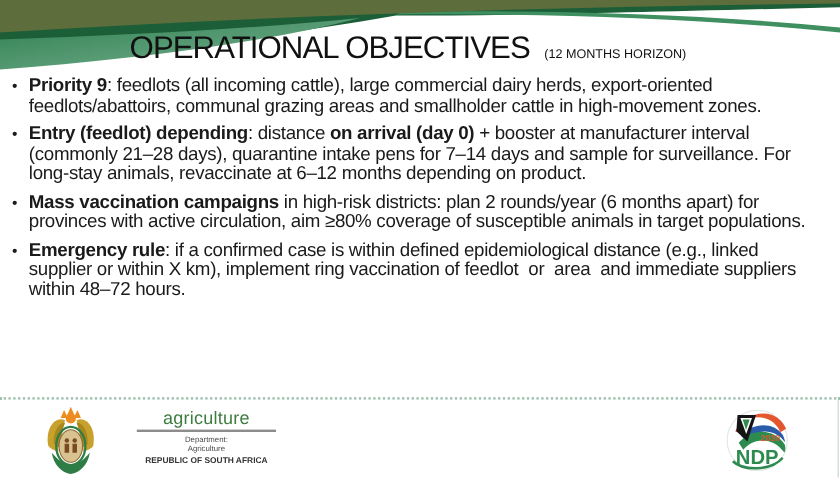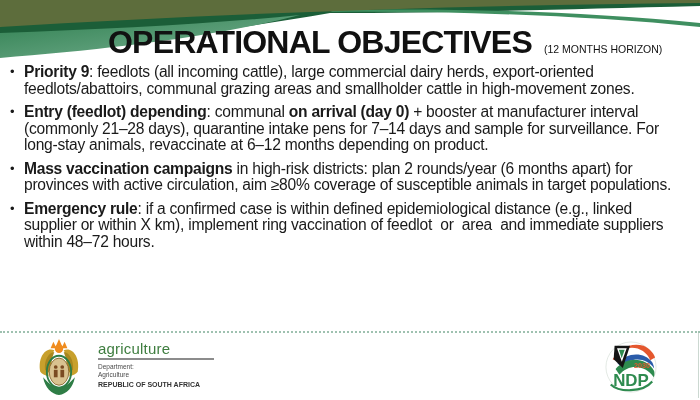--- a/index.html
+++ b/index.html
@@ -8,21 +8,21 @@
     overflow:hidden;margin:0 auto;box-shadow:0 0 4px rgba(0,0,0,.3);
   }
   
   .top-swoosh{position:absolute;top:0;left:0;width:700px;height:62px;display:block;}
   
   .title-row{
     position:absolute;left:108px;top:24px;width:580px;
     white-space:nowrap;color:#111111;
   }
   .title-main{
-    font-size:32px;font-weight:700;letter-spacing:-0.8px;
+    font-size:26px;font-weight:400;letter-spacing:-0.8px;
   }
   .title-sub{
     font-size:10.5px;font-weight:400;letter-spacing:0px;margin-left:12px;
   }
   
   .content{position:absolute;left:10px;top:64px;width:678px;}
   ul.bullets{list-style:none;margin:0;padding:0;}
   ul.bullets li{
     display:flex;margin:0 0 7px 0;
     font-size:15.6px;line-height:1.06;color:#1a1a1a;letter-spacing:-0.25px;
@@ -33,21 +33,21 @@
   
   .footer{
     position:absolute;left:0;bottom:0;width:700px;height:67px;
     border-top:2px dotted #9fc1b0;background:#ffffff;
   }
   .footer-right-line{
     position:absolute;right:1px;top:0;width:1px;height:65px;background:#ccd8d1;
   }
   .gov-block{position:absolute;left:32px;top:5px;display:flex;}
   .coat-of-arms{width:54px;height:58px;display:block;}
-  .gov-text{margin-left:12px;padding-top:3px;}
+  .gov-text{margin-left:28px;padding-top:3px;text-align:center;}
   .agriculture-wordmark{
     font-size:15px;color:#3e7d3f;letter-spacing:0.2px;line-height:16px;
   }
   .agriculture-underline{width:116px;height:0;border-bottom:2px solid #8c8c8c;margin:1px 0 3px 0;}
   .dept-line{font-size:6.5px;color:#4a4a4a;line-height:8px;}
   .republic-line{font-size:7px;font-weight:700;color:#333333;line-height:9px;margin-top:1px;}
   .ndp-wrap{position:absolute;right:42px;top:8px;}
   .ndp-logo{width:54px;height:54px;display:block;}
 </style>
 </head>
@@ -79,21 +79,21 @@
   <div class="content">
     <ul class="bullets">
 
         <li>
           <span class="bullet-marker">•</span>
           <div class="bullet-text"><span class="bold">Priority 9</span><span>: feedlots (all incoming cattle), large commercial dairy herds, export-oriented feedlots/abattoirs, communal grazing areas and smallholder cattle in high-movement zones.</span></div>
         </li>
 
         <li>
           <span class="bullet-marker">•</span>
-          <div class="bullet-text"><span class="bold">Entry (feedlot) depending</span><span>: communal </span><span class="bold">on arrival (day 0)</span><span> + booster at manufacturer interval (commonly 21–28 days), quarantine intake pens for 7–14 days and sample for surveillance. For long-stay animals, revaccinate at 6–12 months depending on product.</span></div>
+          <div class="bullet-text"><span class="bold">Entry (feedlot) depending</span><span>: distance </span><span class="bold">on arrival (day 0)</span><span> + booster at manufacturer interval (commonly 21–28 days), quarantine intake pens for 7–14 days and sample for surveillance. For long-stay animals, revaccinate at 6–12 months depending on product.</span></div>
         </li>
 
         <li>
           <span class="bullet-marker">•</span>
           <div class="bullet-text"><span class="bold">Mass vaccination campaigns</span><span> in high-risk districts: plan 2 rounds/year (6 months apart) for provinces with active circulation, aim ≥80% coverage of susceptible animals in target populations.</span></div>
         </li>
 
         <li>
           <span class="bullet-marker">•</span>
           <div class="bullet-text"><span class="bold">Emergency rule</span><span>: if a confirmed case is within defined epidemiological distance (e.g., linked supplier or within X km), implement ring vaccination of feedlot  or  area  and immediate suppliers within 48–72 hours.</span></div>

